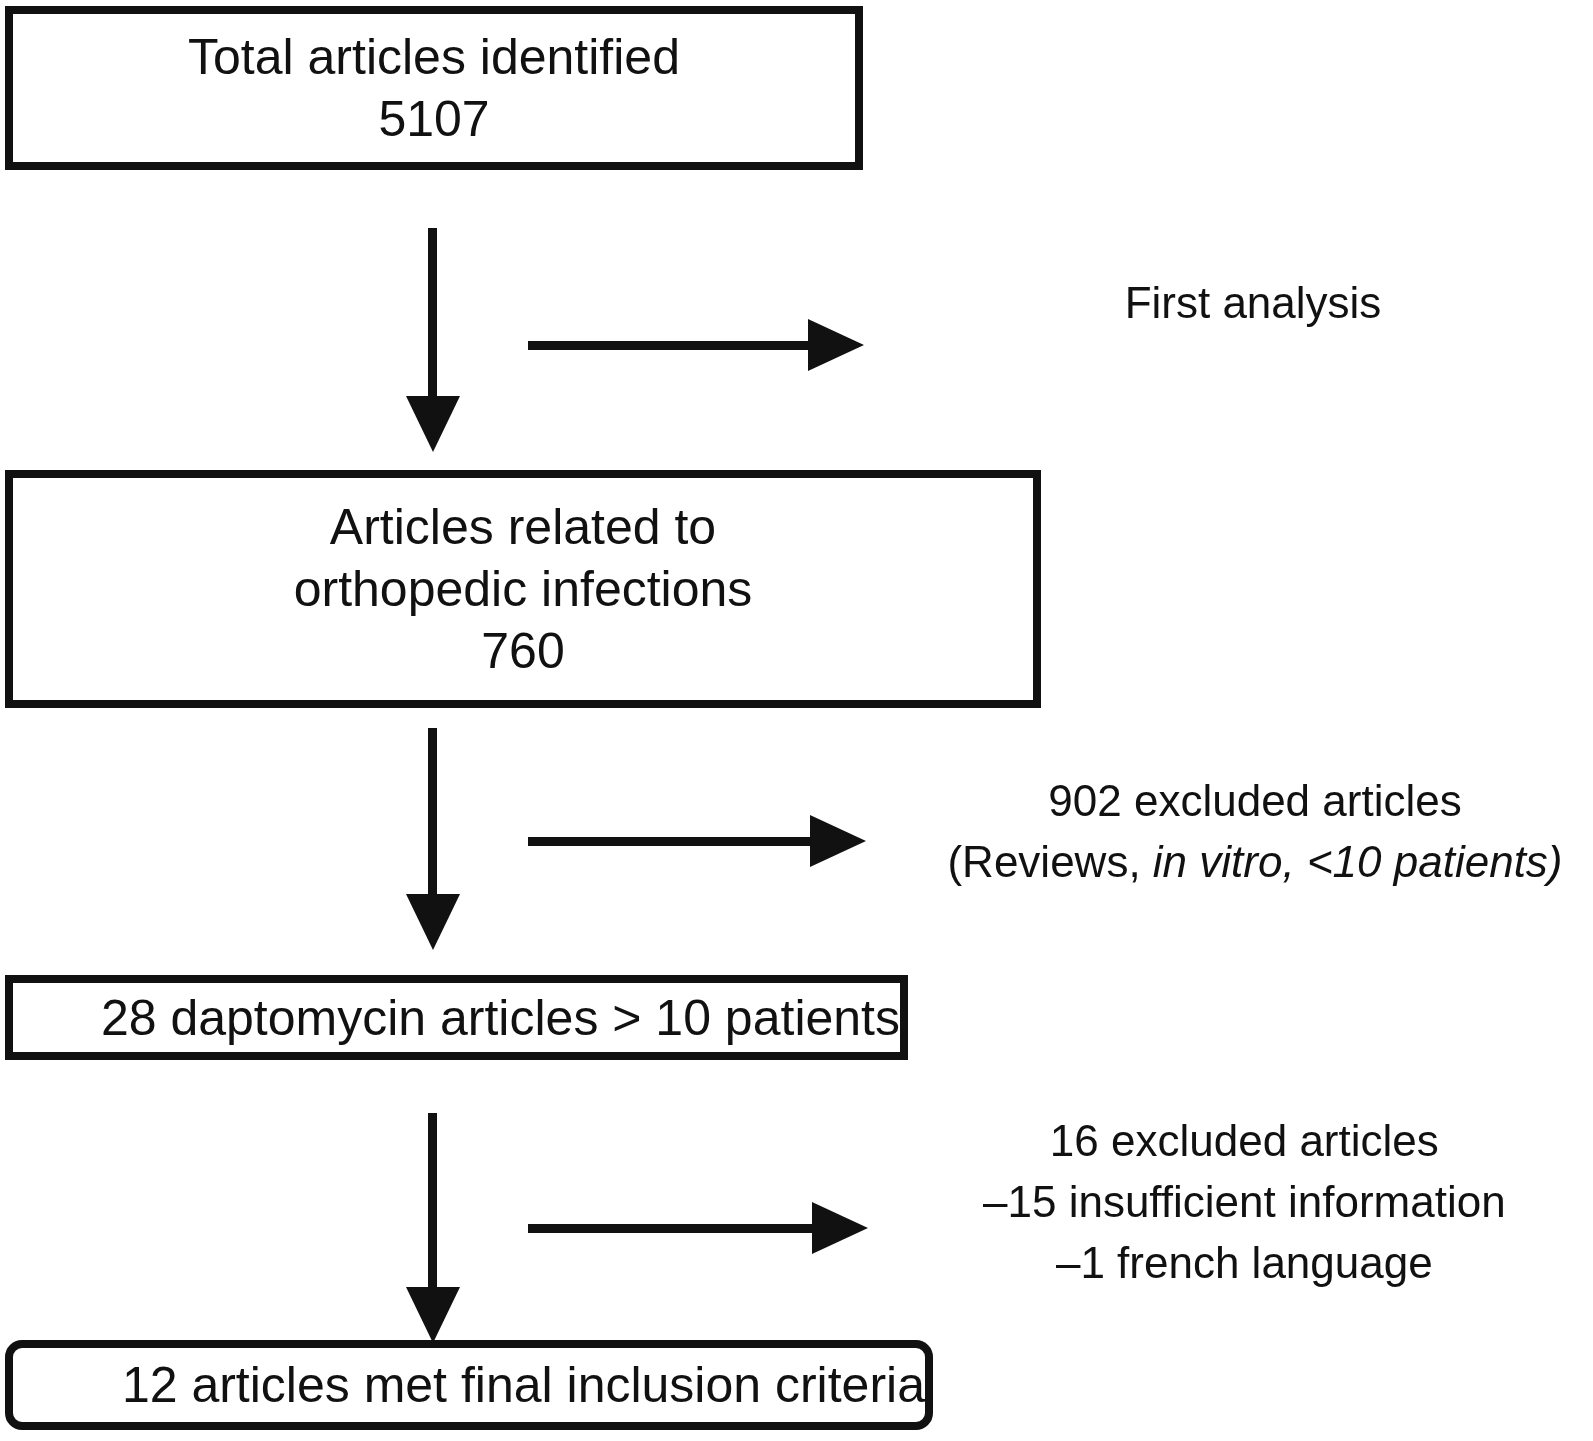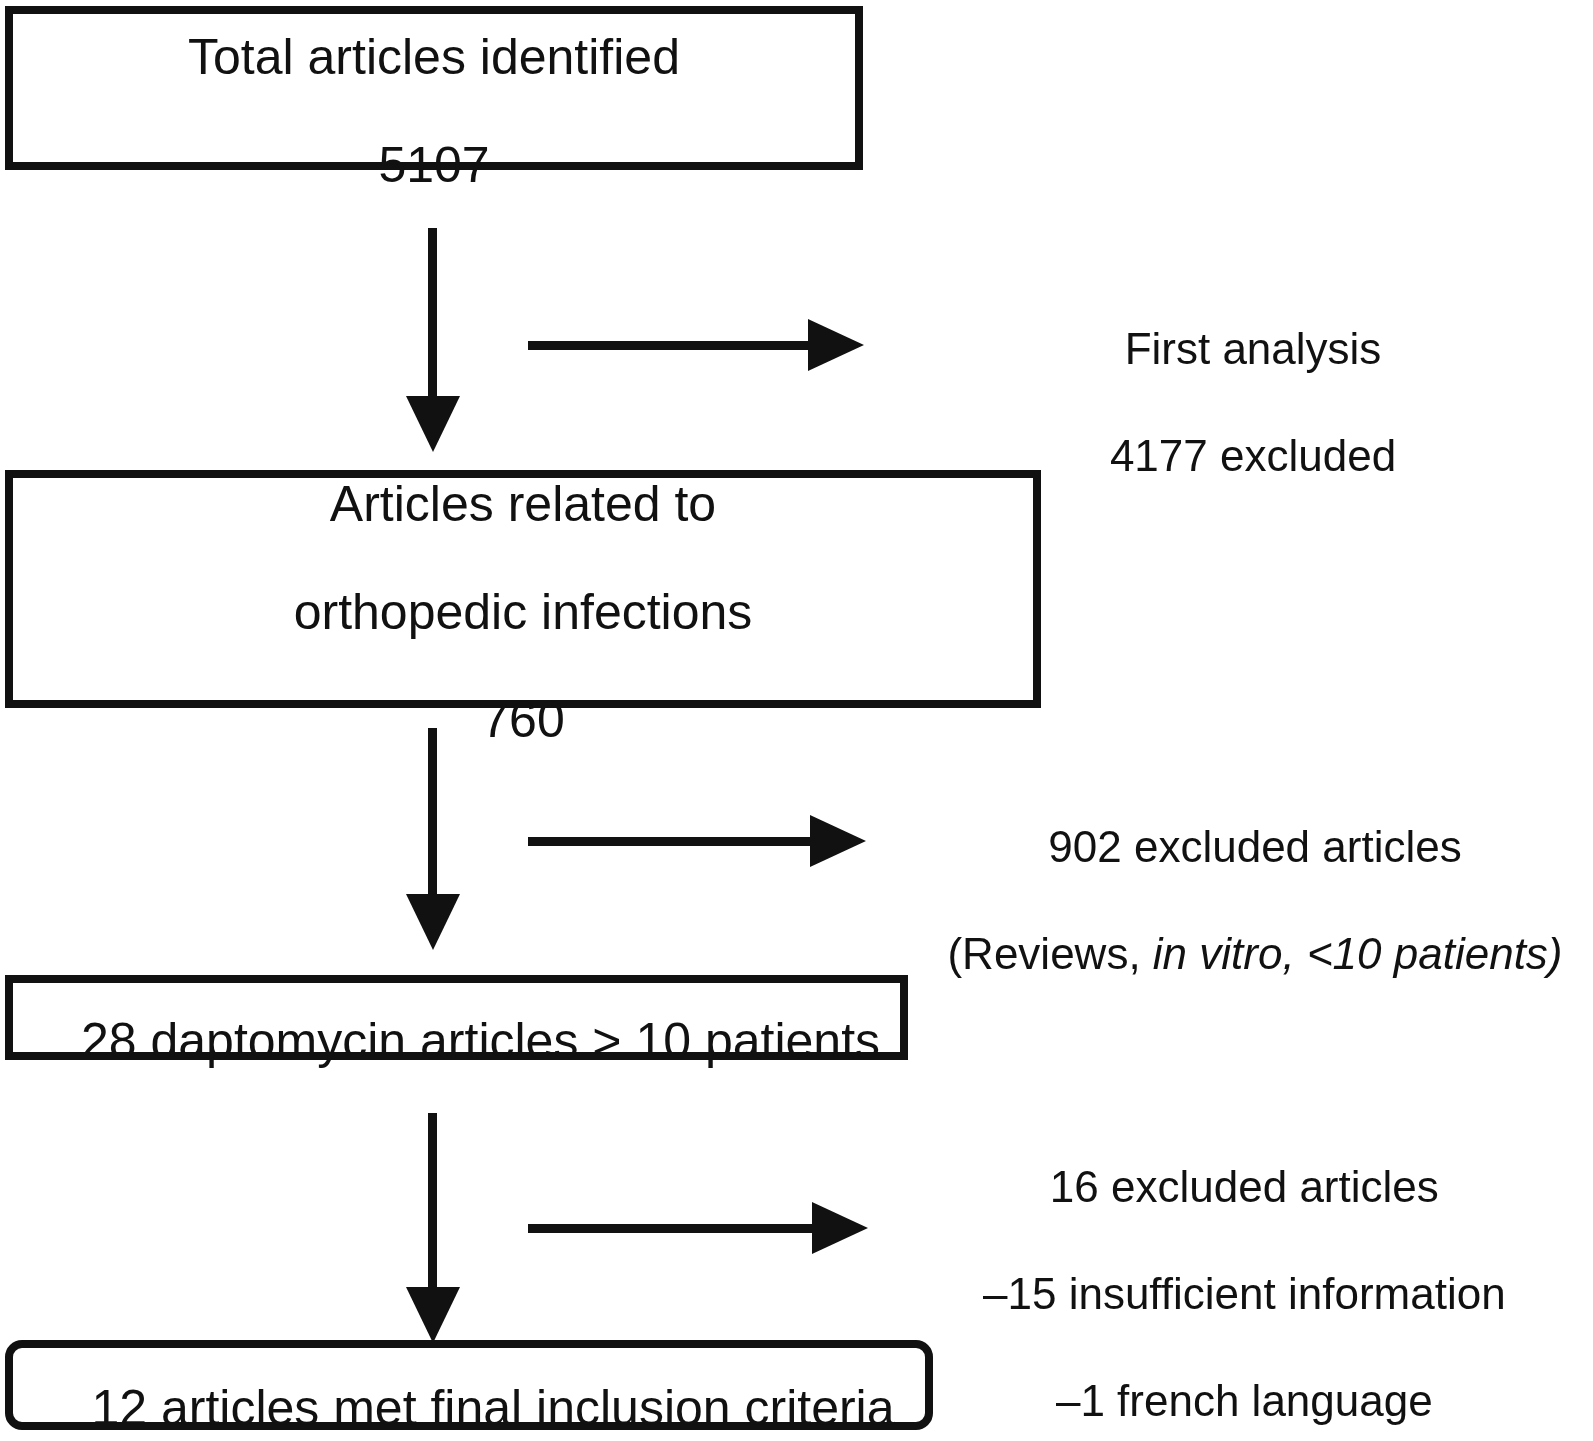--- a/index.html
+++ b/index.html
@@ -24,21 +24,21 @@
     border: 8px solid #111111;
     background: #ffffff;
     display: flex;
     flex-direction: column;
     justify-content: center;
     font-size: 50px;
     line-height: 62px;
     white-space: nowrap;
   }
   .fbox.center { align-items: center; text-align: center; }
-  .fbox.left   { align-items: center; text-align: left; padding-left: 48px; }
+  .fbox.left   { align-items: flex-end; text-align: left; padding-left: 48px; }
 
   #box-total { left: 5px;  top: 6px;    width: 858px; height: 164px; }
   #box-ortho { left: 5px;  top: 470px;  width: 1036px; height: 238px; }
   #box-dapto { left: 5px;  top: 975px;  width: 903px; height: 85px;  }
   #box-final { left: 5px;  top: 1340px; width: 928px; height: 90px; border-radius: 17px;  }
 
   
   .shaft-v { position: absolute; width: 9px; background: #111111; }
   .shaft-h { position: absolute; height: 9px; background: #111111; }
   .head-down {
@@ -73,41 +73,40 @@
     position: absolute;
     font-size: 44px;
     line-height: 61px;
     white-space: nowrap;
   }
   #annot-first  { left: 1050px; top: 272px;  width: 406px; text-align: center; }
   #annot-second { left: 915px;  top: 770px;  width: 680px; text-align: center; }
   #annot-third  { left: 983px;  top: 1110px; text-align: center; }
 
   .italic { font-style: italic; }
-  .annot div, .fbox div { display: block; margin-top: 46px; }
+  .annot div, .fbox div { display: block; }
 </style>
 </head>
 <body>
 
 <div class="stage">
 
   <div class="fbox center" id="box-total">
     <div>Total articles identified</div>
     <div>5107</div>
   </div>
 
   <div class="shaft-v" id="v1-shaft"></div>
   <div class="head-down" id="v1-head"></div>
 
   <div class="shaft-h" id="h1-shaft"></div>
   <div class="head-right" id="h1-head"></div>
 
   <div class="annot" id="annot-first">
     <div>First analysis</div>
-    <div>4177 excluded</div>
   </div>
 
   <div class="fbox center" id="box-ortho">
     <div>Articles related to</div>
     <div>orthopedic infections</div>
     <div>760</div>
   </div>
 
   <div class="shaft-v" id="v2-shaft"></div>
   <div class="head-down" id="v2-head"></div>

